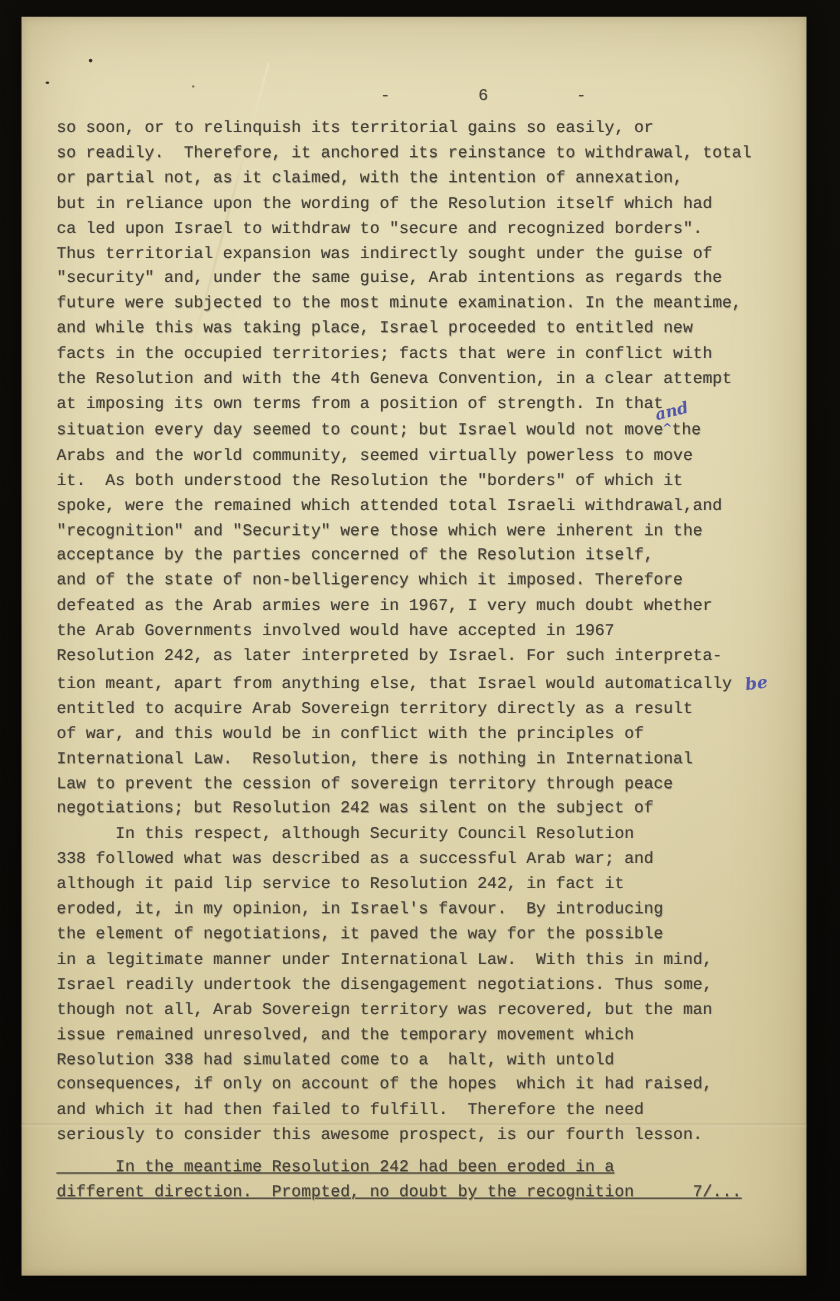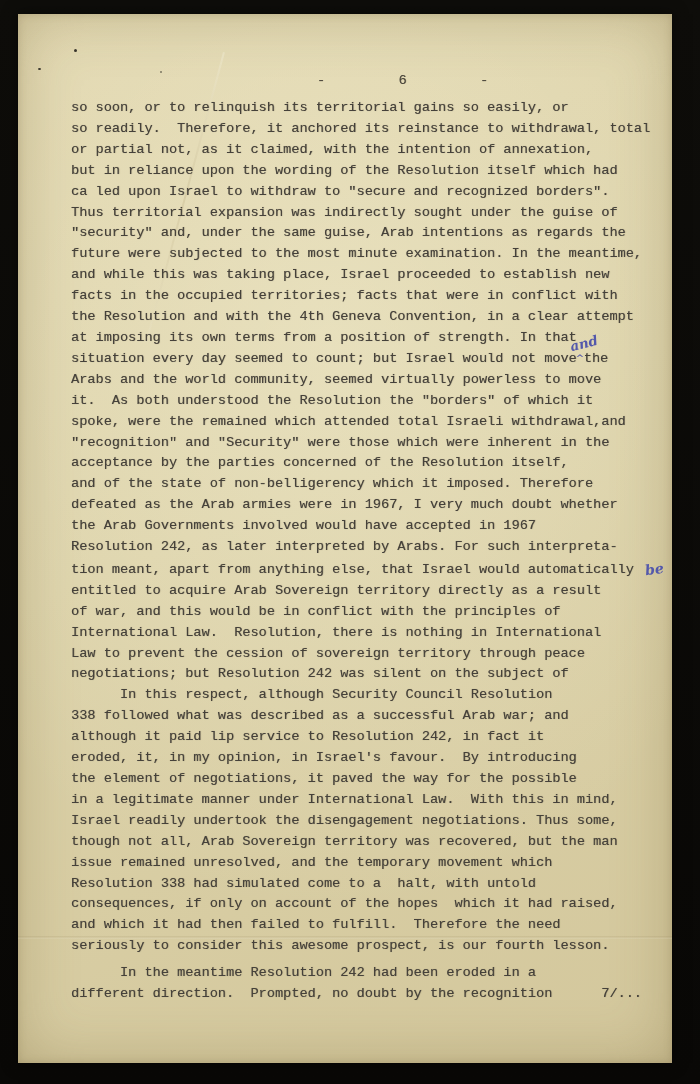--- a/index.html
+++ b/index.html
@@ -48,31 +48,31 @@
   .pageno {
     position: absolute;
     left: 250px; top: 44px;
     white-space: pre;
     font-size: 13.6px;
     color: #4a463c;
     text-shadow: 0.4px 0.4px 0.6px rgba(60,54,42,0.45);
   }
   .tbody {
     position: absolute;
-    left: 53px; top: 84px;
+    left: 29px; top: 84px;
     font-size: 13.6px;
     line-height: 20.9px;
     color: #45413a;
   }
   .tline {
     white-space: pre;
     text-shadow: 0.4px 0.4px 0.7px rgba(58,52,40,0.50);
   }
   .para { margin: 0; }
-  .para.last { margin-top: 6px; }
+  .para.last { margin-top: 6px; text-decoration: underline; }
 
   
   .hand {
     font-family: "DejaVu Serif", serif;
     font-style: italic;
     font-weight: bold;
     color: #5358ab;
     text-shadow: none;
   }
   .ins {
@@ -118,34 +118,34 @@
     <div class="tbody">
         <div class="para">
           <div class="tline">so soon, or to relinquish its territorial gains so easily, or</div>
           <div class="tline">so readily.  Therefore, it anchored its reinstance to withdrawal, total</div>
           <div class="tline">or partial not, as it claimed, with the intention of annexation,</div>
           <div class="tline">but in reliance upon the wording of the Resolution itself which had</div>
           <div class="tline">ca led upon Israel to withdraw to "secure and recognized borders".</div>
           <div class="tline">Thus territorial expansion was indirectly sought under the guise of</div>
           <div class="tline">"security" and, under the same guise, Arab intentions as regards the</div>
           <div class="tline">future were subjected to the most minute examination. In the meantime,</div>
-          <div class="tline">and while this was taking place, Israel proceeded to establish new</div>
+          <div class="tline">and while this was taking place, Israel proceeded to entitled new</div>
           <div class="tline">facts in the occupied territories; facts that were in conflict with</div>
           <div class="tline">the Resolution and with the 4th Geneva Convention, in a clear attempt</div>
           <div class="tline">at imposing its own terms from a position of strength. In that</div>
           <div class="tline">situation every day seemed to count; but Israel would not move<span class="ins"><span class="hand above">and</span><span class="hand caret">^</span></span>the</div>
           <div class="tline">Arabs and the world community, seemed virtually powerless to move</div>
           <div class="tline">it.  As both understood the Resolution the "borders" of which it</div>
           <div class="tline">spoke, were the remained which attended total Israeli withdrawal,and</div>
           <div class="tline">"recognition" and "Security" were those which were inherent in the</div>
           <div class="tline">acceptance by the parties concerned of the Resolution itself,</div>
           <div class="tline">and of the state of non-belligerency which it imposed. Therefore</div>
           <div class="tline">defeated as the Arab armies were in 1967, I very much doubt whether</div>
           <div class="tline">the Arab Governments involved would have accepted in 1967</div>
-          <div class="tline">Resolution 242, as later interpreted by Arabs. For such interpreta-</div>
+          <div class="tline">Resolution 242, as later interpreted by Israel. For such interpreta-</div>
           <div class="tline">tion meant, apart from anything else, that Israel would automatically<span class="hand note">be</span></div>
           <div class="tline">entitled to acquire Arab Sovereign territory directly as a result</div>
           <div class="tline">of war, and this would be in conflict with the principles of</div>
           <div class="tline">International Law.  Resolution, there is nothing in International</div>
           <div class="tline">Law to prevent the cession of sovereign territory through peace</div>
           <div class="tline">negotiations; but Resolution 242 was silent on the subject of</div>
         </div>
         <div class="para">
           <div class="tline">      In this respect, although Security Council Resolution</div>
           <div class="tline">338 followed what was described as a successful Arab war; and</div>

